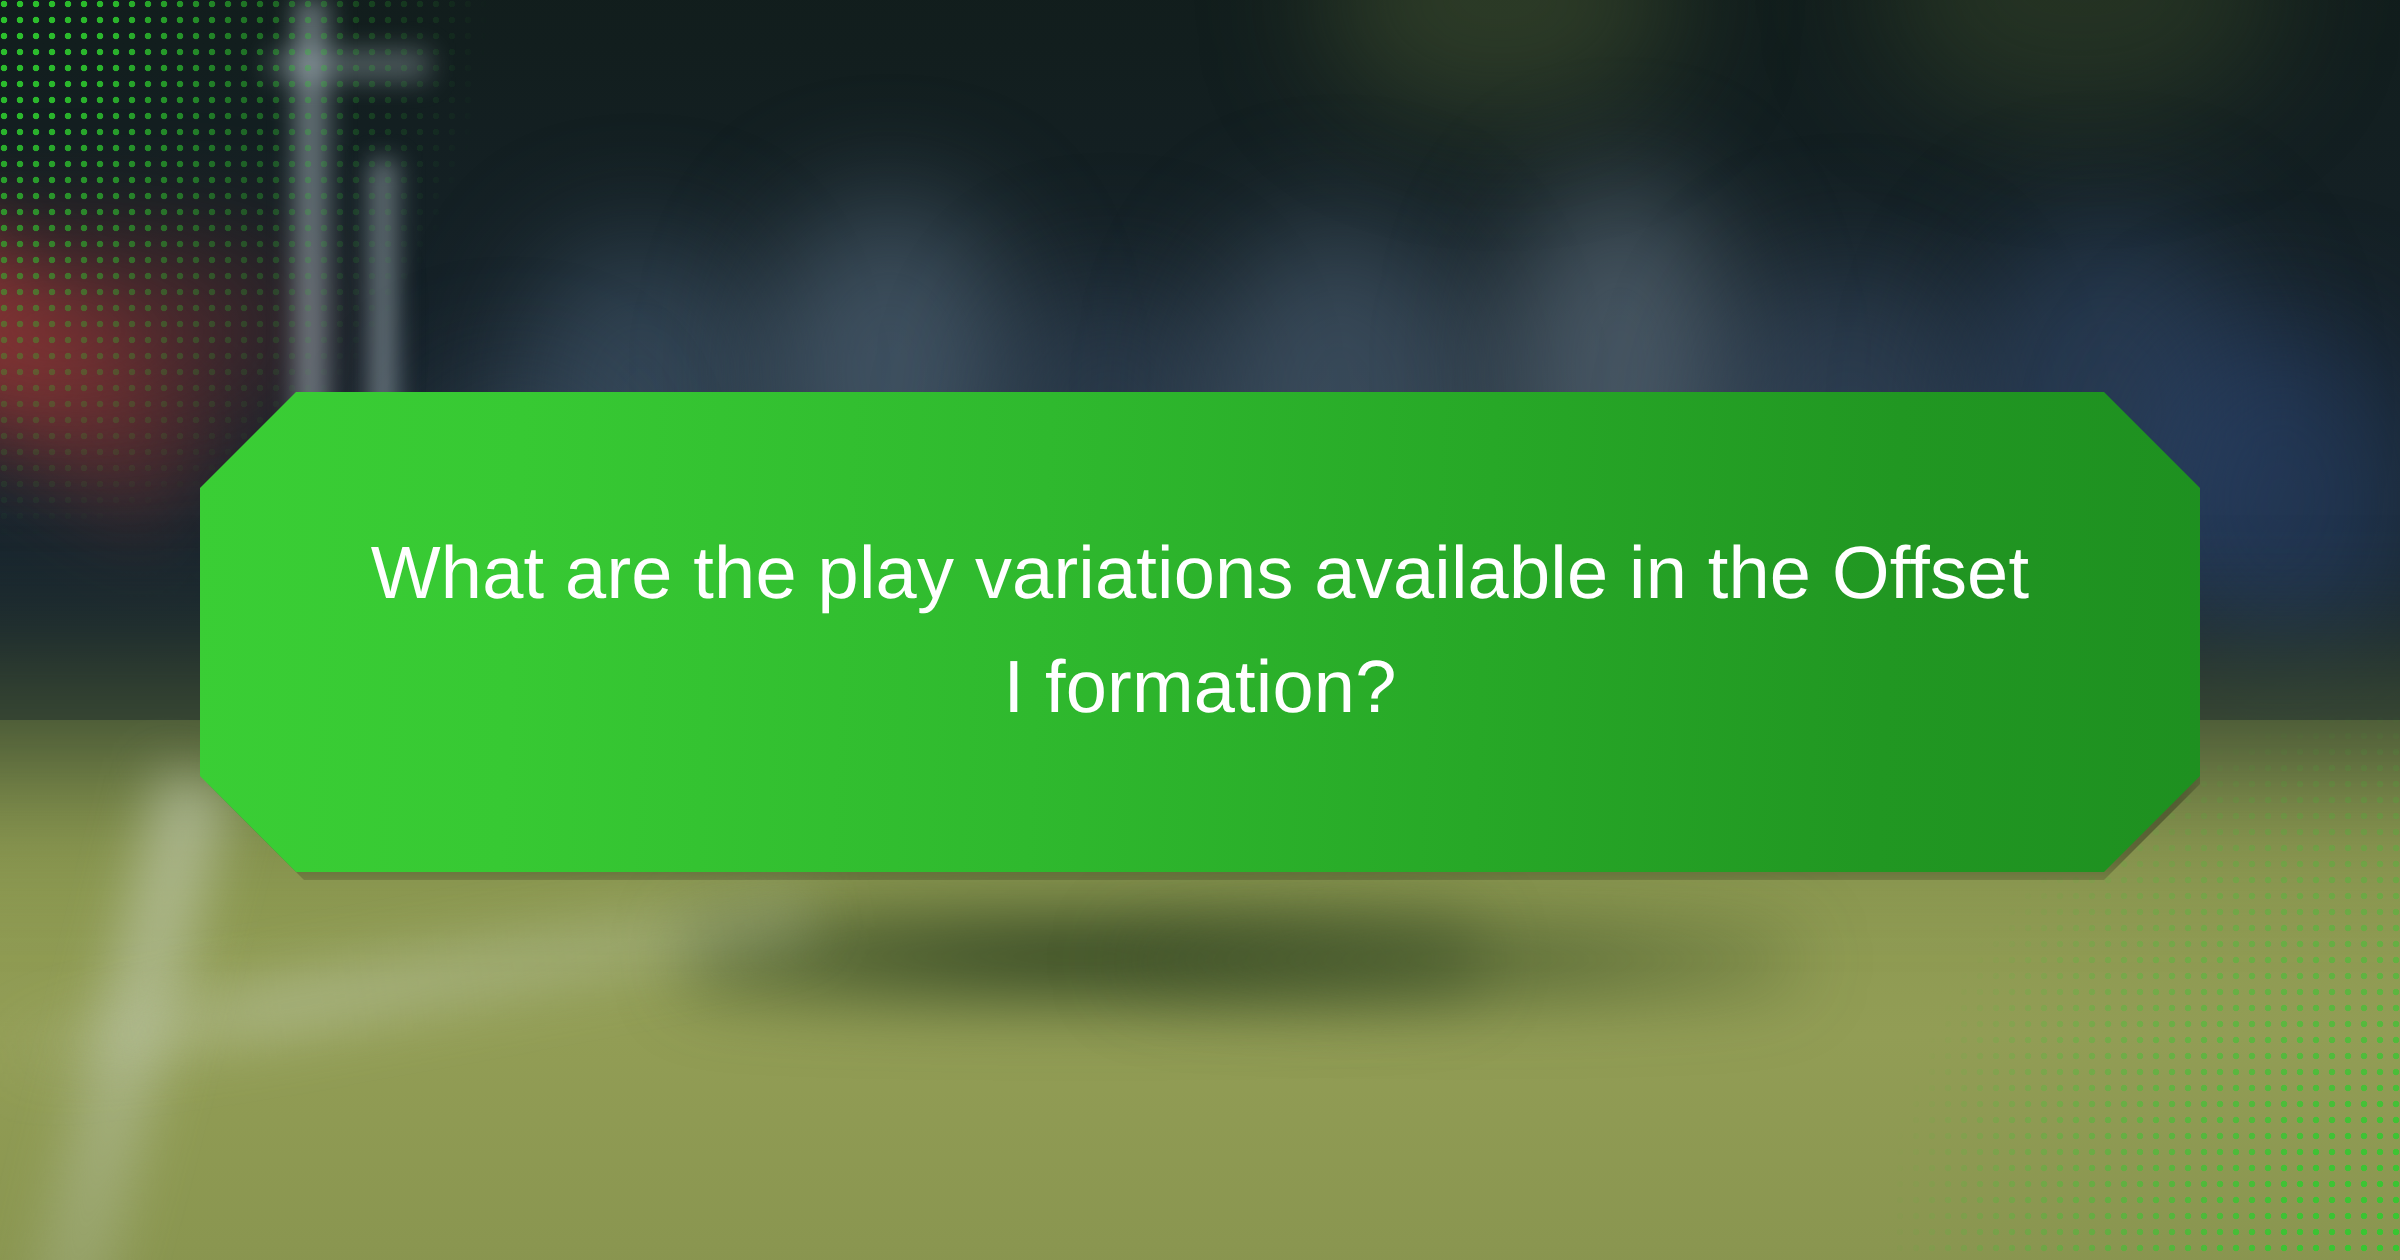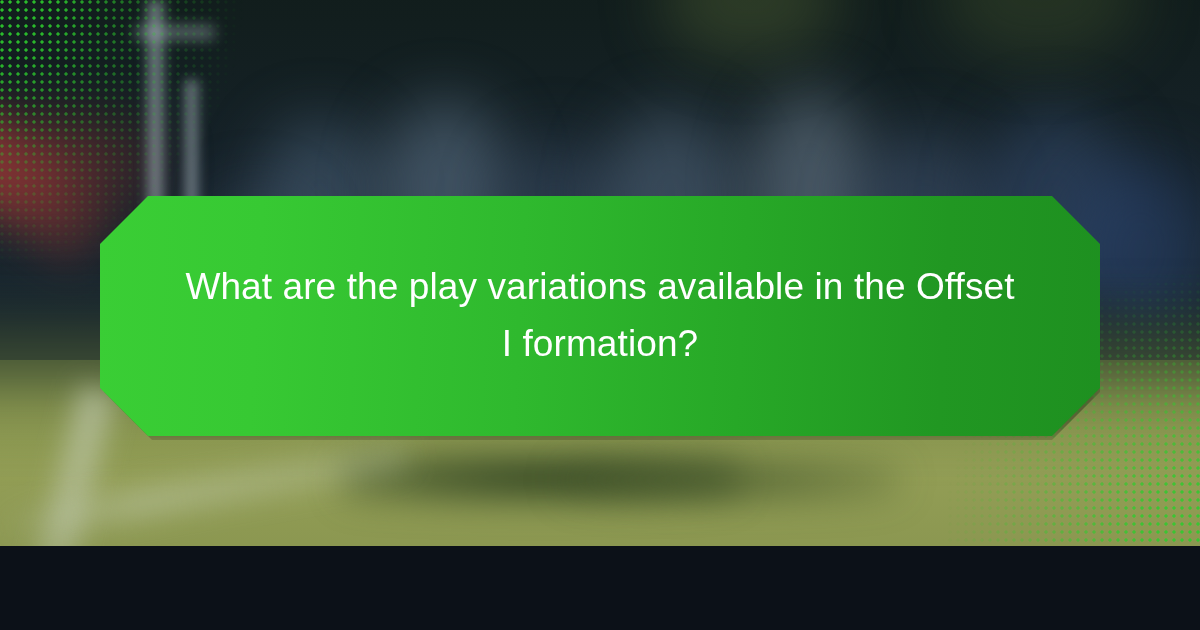--- a/index.html
+++ b/index.html
@@ -10,21 +10,21 @@
     width: 1200px;
     height: 630px;
     overflow: hidden;
     font-family: "Liberation Sans", sans-serif;
     background: #0c1118;
   }
 
   #stage {
     position: relative;
     width: 1200px;
-    height: 546px;
+    height: 630px;
     overflow: hidden;
   }
 
   
   .bg-photo {
     position: absolute;
     inset: -40px;
     background-color: #12202a;
     filter: blur(0px);
   }

